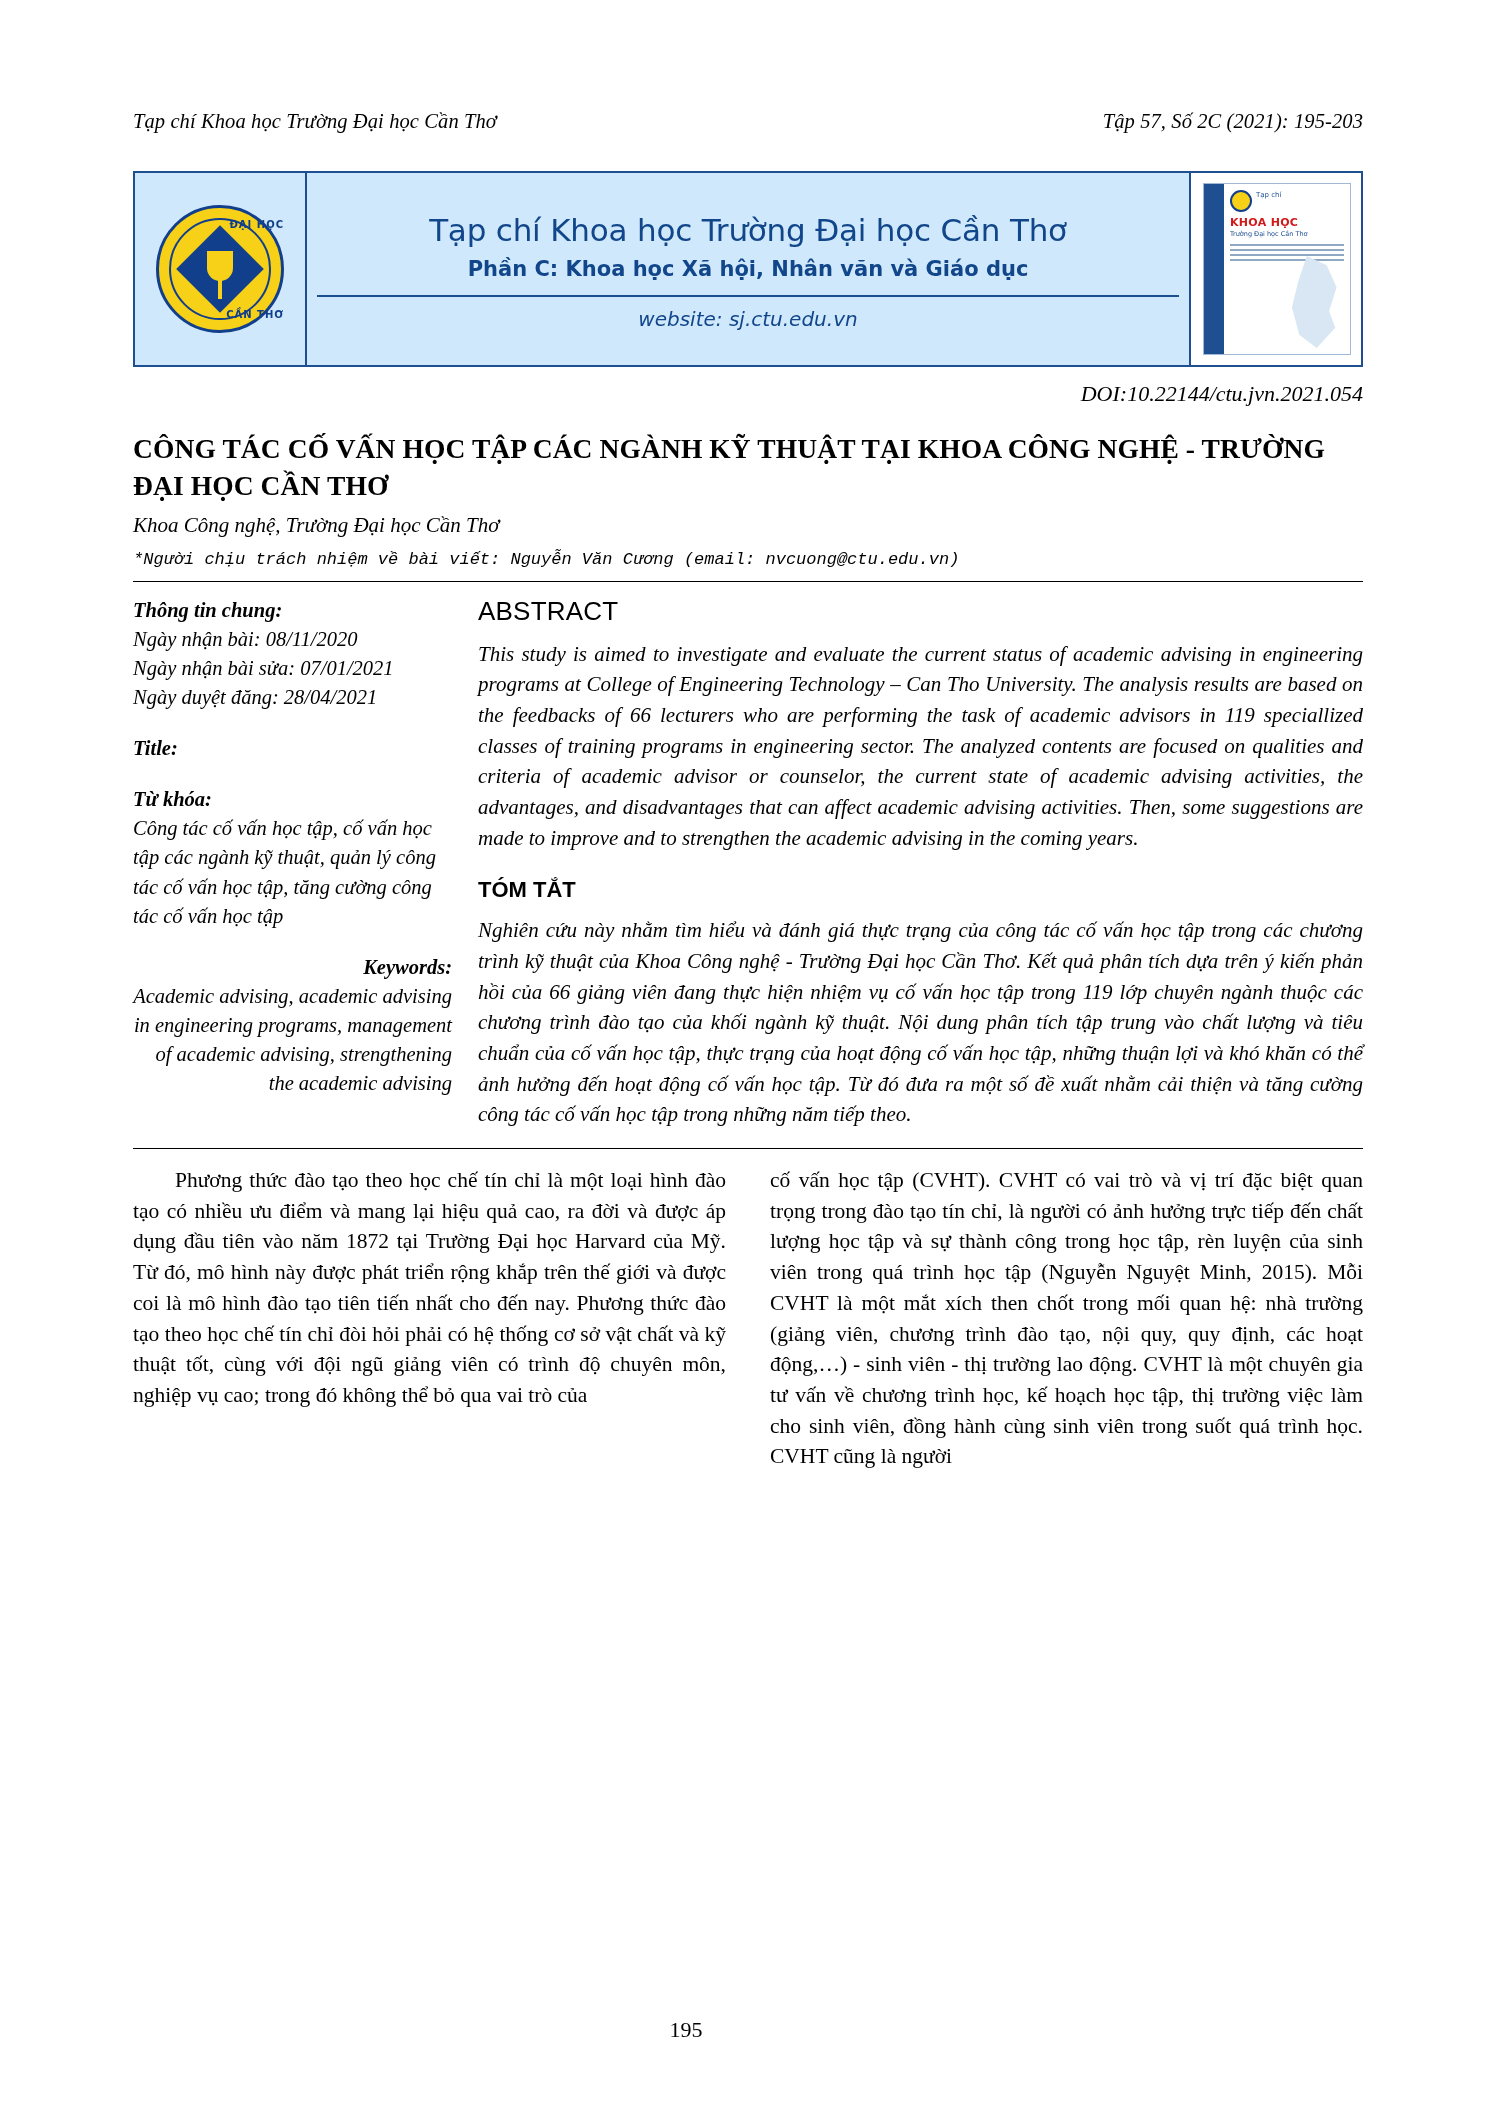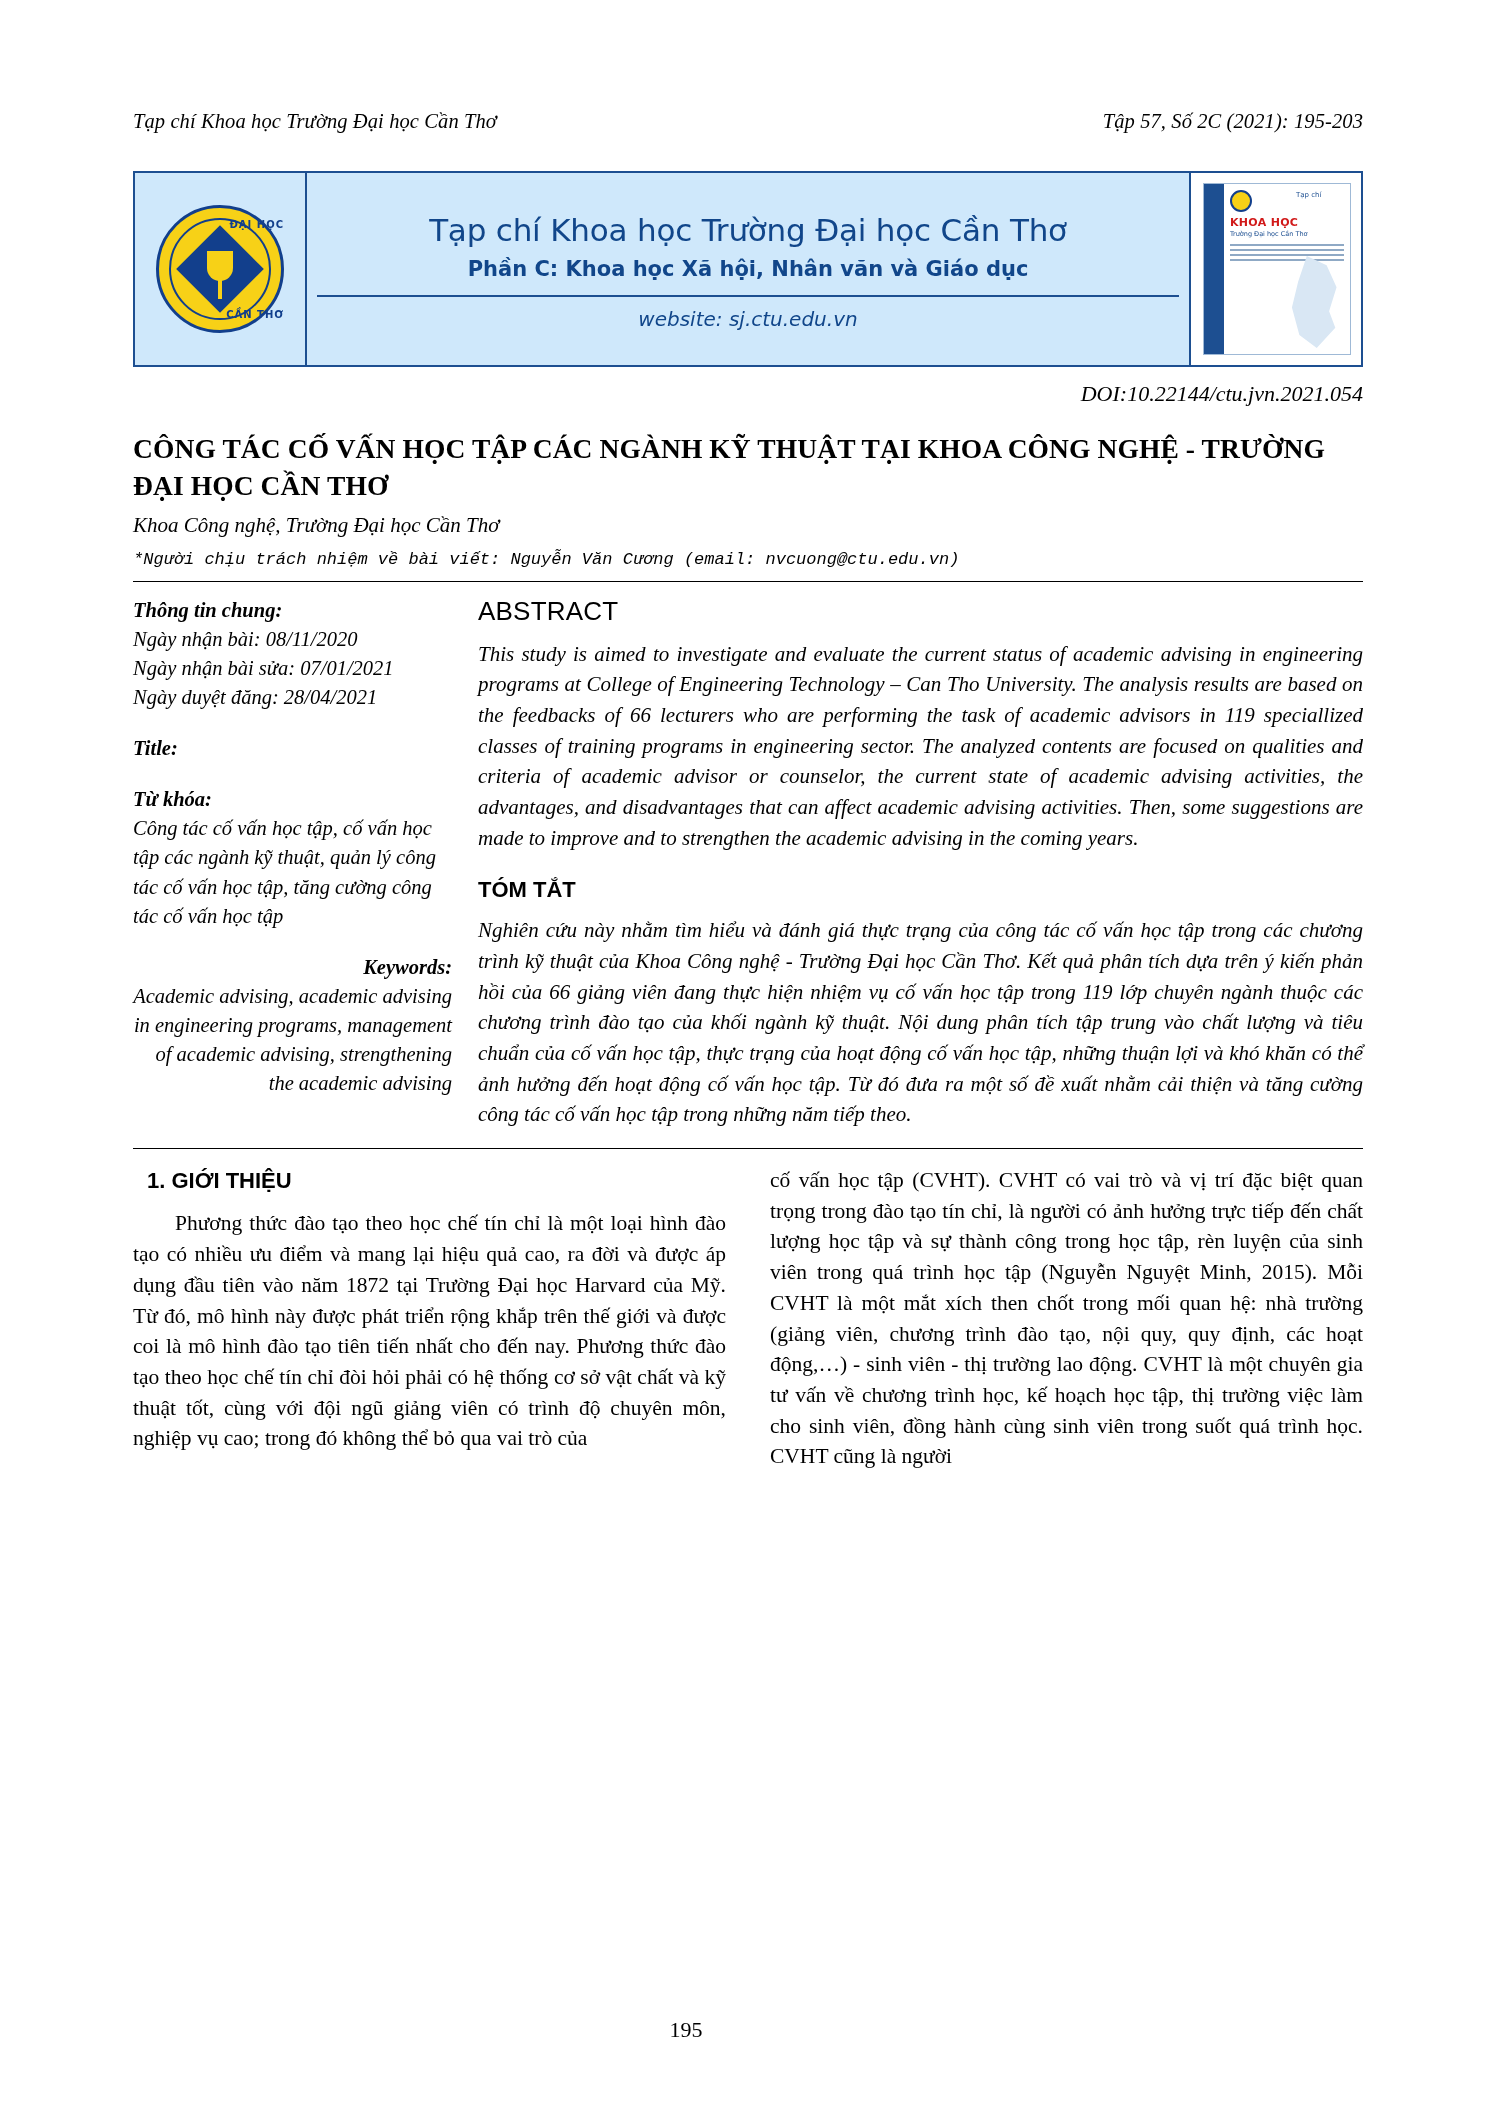--- a/index.html
+++ b/index.html
@@ -177,21 +177,21 @@
     left: 26px; top: 6px;
     width: 22px; height: 22px;
     border-radius: 50%;
     background: #f7d117;
     border: 2px solid #123f8c;
     box-sizing: border-box;
   }
   .cover .cv-t1 {
     position: absolute; left: 52px; top: 7px;
     font-family: "DejaVu Sans", sans-serif;
-    font-size: 7px; color: #1d4f91; margin-left: 40px;
+    font-size: 7px; color: #1d4f91;
   }
   .cover .cv-t2 {
     position: absolute; left: 26px; top: 32px; right: 4px;
     font-family: "DejaVu Sans", sans-serif;
     font-size: 11px; font-weight: bold; color: #d11a1a;
     letter-spacing: 0.3px;
   }
   .cover .cv-t3 {
     position: absolute; left: 26px; top: 46px; right: 4px;
     font-family: "DejaVu Sans", sans-serif;
@@ -410,21 +410,20 @@
         <p class="abs-p">This study is aimed to investigate and evaluate the current status of academic advising in engineering programs at College of Engineering Technology – Can Tho University. The analysis results are based on the feedbacks of 66 lecturers who are performing the task of academic advisors in 119 speciallized classes of training programs in engineering sector. The analyzed contents are focused on qualities and criteria of academic advisor or counselor, the current state of academic advising activities, the advantages, and disadvantages that can affect academic advising activities. Then, some suggestions are made to improve and to strengthen the academic advising in the coming years.</p>
         <div class="sec-h2">TÓM TẮT</div>
         <p class="abs-p">Nghiên cứu này nhằm tìm hiểu và đánh giá thực trạng của công tác cố vấn học tập trong các chương trình kỹ thuật của Khoa Công nghệ - Trường Đại học Cần Thơ. Kết quả phân tích dựa trên ý kiến phản hồi của 66 giảng viên đang thực hiện nhiệm vụ cố vấn học tập trong 119 lớp chuyên ngành thuộc các chương trình đào tạo của khối ngành kỹ thuật. Nội dung phân tích tập trung vào chất lượng và tiêu chuẩn của cố vấn học tập, thực trạng của hoạt động cố vấn học tập, những thuận lợi và khó khăn có thể ảnh hưởng đến hoạt động cố vấn học tập. Từ đó đưa ra một số đề xuất nhằm cải thiện và tăng cường công tác cố vấn học tập trong những năm tiếp theo.</p>
       </div>
     </div>
 
     <hr class="bodyrule">
 
     <div class="bodycols">
       <div class="bcol">
-        <h2>1.  GIỚI THIỆU</h2>
         <p>Phương thức đào tạo theo học chế tín chỉ là một loại hình đào tạo có nhiều ưu điểm và mang lại hiệu quả cao, ra đời và được áp dụng đầu tiên vào năm 1872 tại Trường Đại học Harvard của Mỹ. Từ đó, mô hình này được phát triển rộng khắp trên thế giới và được coi là mô hình đào tạo tiên tiến nhất cho đến nay. Phương thức đào tạo theo học chế tín chỉ đòi hỏi phải có hệ thống cơ sở vật chất và kỹ thuật tốt, cùng với đội ngũ giảng viên có trình độ chuyên môn, nghiệp vụ cao; trong đó không thể bỏ qua vai trò của</p>
       </div>
       <div class="bcol">
         <p style="text-indent:0">cố vấn học tập (CVHT). CVHT có vai trò và vị trí đặc biệt quan trọng trong đào tạo tín chỉ, là người có ảnh hưởng trực tiếp đến chất lượng học tập và sự thành công trong học tập, rèn luyện của sinh viên trong quá trình học tập (Nguyễn Nguyệt Minh, 2015). Mỗi CVHT là một mắt xích then chốt trong mối quan hệ: nhà trường (giảng viên, chương trình đào tạo, nội quy, quy định, các hoạt động,…) - sinh viên - thị trường lao động. CVHT là một chuyên gia tư vấn về chương trình học, kế hoạch học tập, thị trường việc làm cho sinh viên, đồng hành cùng sinh viên trong suốt quá trình học. CVHT cũng là người</p>
       </div>
     </div>
 
   </div>
 
   <div class="pagenum">195</div>

